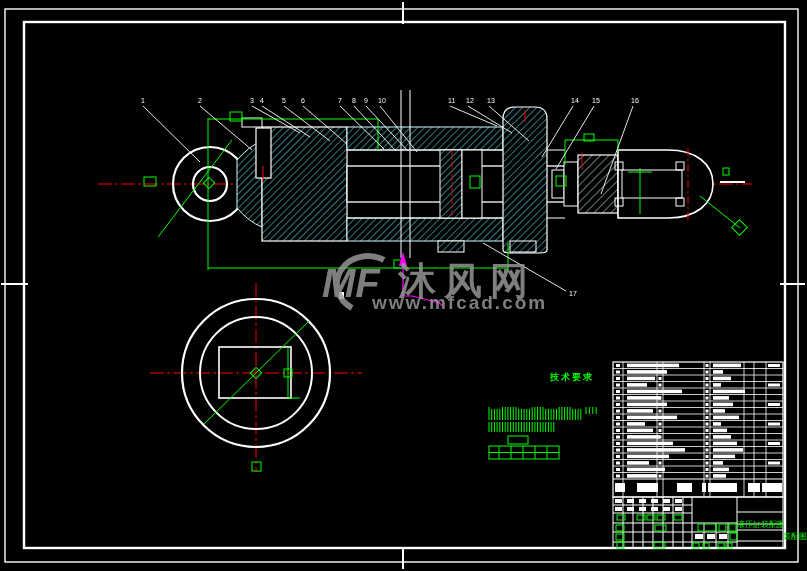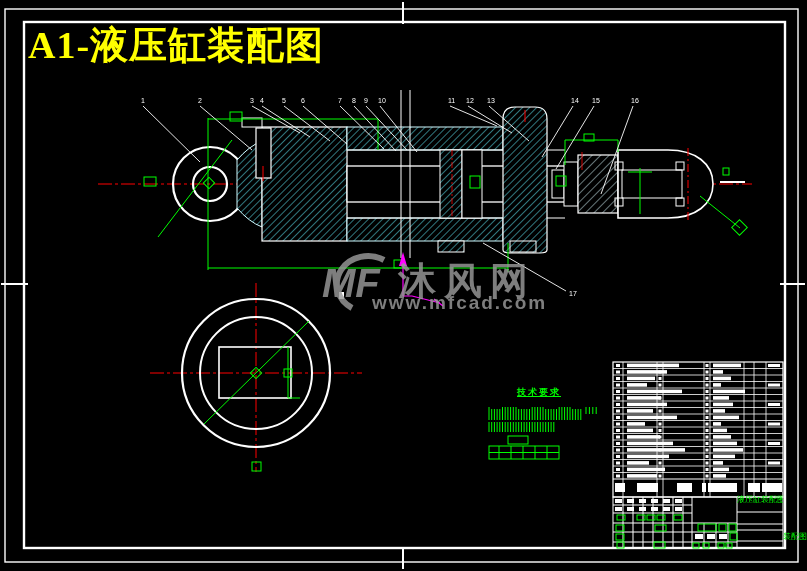--- a/index.html
+++ b/index.html
@@ -7,22 +7,22 @@
           font-family:"Liberation Sans",sans-serif;}
   #drawing-svg{position:absolute;left:0;top:0;}
   .drawing-title{
     position:absolute;left:28px;top:24px;width:400px;
     font-family:"Liberation Serif","Liberation Sans",serif;
     font-weight:bold;font-size:38px;line-height:42px;color:#ffff00;
     letter-spacing:1px;white-space:nowrap;
   }
   .tb-text{position:absolute;color:#00ff00;font-size:8px;line-height:9px;
            width:46px;text-align:center;white-space:nowrap;overflow:hidden;}
-  .tech-title{position:absolute;left:484px;top:386px;width:110px;text-align:center;
-              color:#00ff00;font-size:9px;font-weight:bold;letter-spacing:2px;text-decoration:underline;}
+  .tech-title{position:absolute;left:484px;top:371px;width:110px;text-align:right;
+              color:#00ff00;font-size:9px;font-weight:bold;letter-spacing:2px;}
 </style>
 </head>
 <body>
 
 <div id="canvas">
 
 <svg id="drawing-svg" width="807" height="571" viewBox="0 0 807 571">
   <defs>
     <pattern id="hz" width="5" height="5" patternUnits="userSpaceOnUse" patternTransform="rotate(45)">
       <rect width="5" height="5" fill="#000"></rect>
@@ -430,18 +430,17 @@
       </g>
 
   <g opacity="0.82">
     <path d="M352,308 A30,27 0 1 1 384,260" stroke="#9a9a9a" stroke-width="6" fill="none"></path>
     <text x="322" y="297" font-size="40" font-style="italic" font-weight="bold" fill="#9a9a9a">MF</text>
     <text x="398" y="294" font-size="38" font-weight="bold" fill="#9a9a9a" letter-spacing="8">沐风网</text>
     <text x="372" y="309" font-size="19" font-weight="bold" fill="#9a9a9a" letter-spacing="2">www.mfcad.com</text>
   </g>
 </svg>
 
-<div class="drawing-title">A1-液压缸装配图</div>
 <div class="tech-title">技术要求</div>
-<div class="tb-text" style="left:737px;top:495px;">液压缸装配图</div>
+<div class="tb-text" style="left:737px;top:520px;">液压缸装配图</div>
 <div class="tb-text" style="left:737px;top:532px;margin-left:35px;">装配图</div>
 
 </div>
 
 </body></html>

